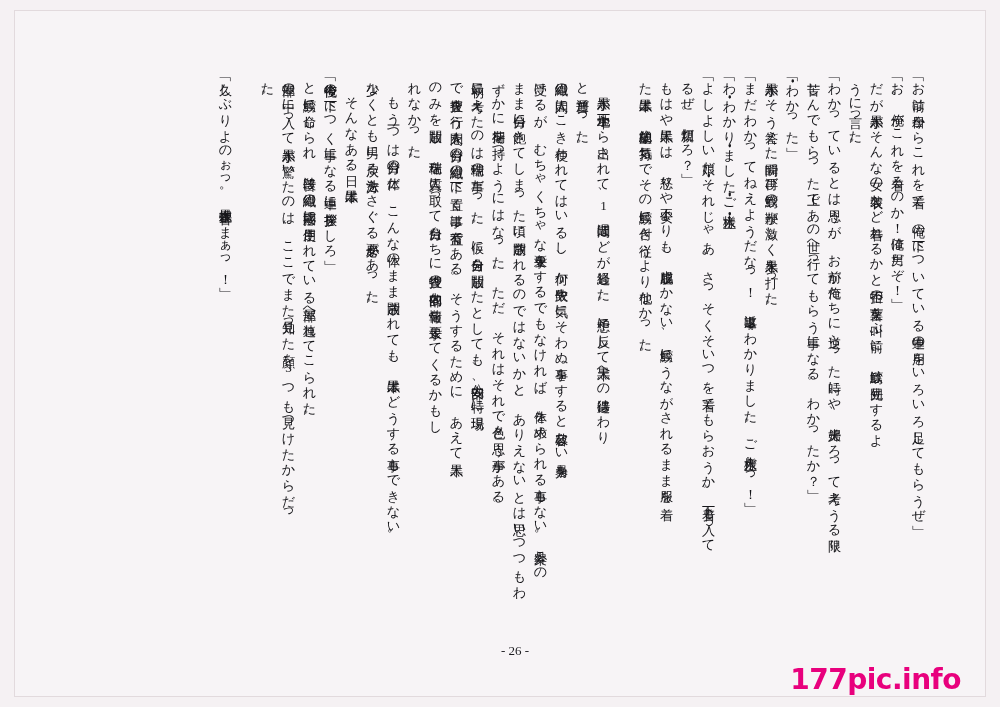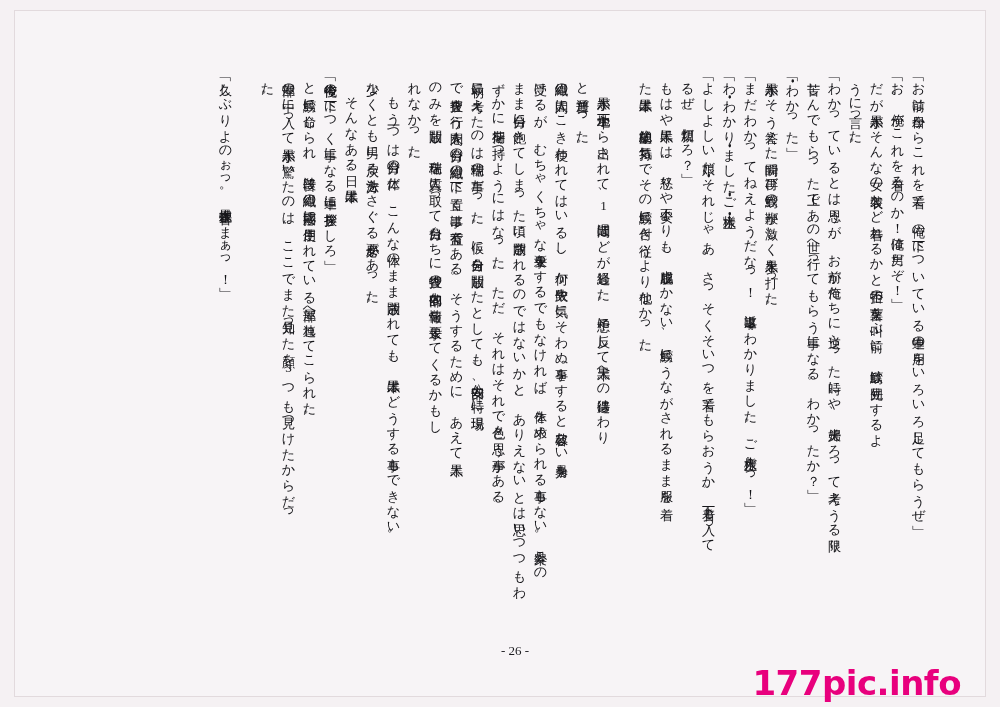--- a/index.html
+++ b/index.html
@@ -66,21 +66,21 @@
     width: 1000px;
     text-align: center;
     font-size: 13px;
     color: #1b1b1f;
     font-family: "Liberation Serif", "DejaVu Serif", serif;
   }
   #watermark {
     position: absolute;
     right: 24px;
     top: 652px;
-    font-size: 34px;
+    font-size: 28px;
     font-weight: bold;
     color: #e8007d;
     font-family: "DejaVu Sans", sans-serif;
     letter-spacing: -0.5px;
   }
 </style>
 </head>
 <body>
 
 <div id="page">

